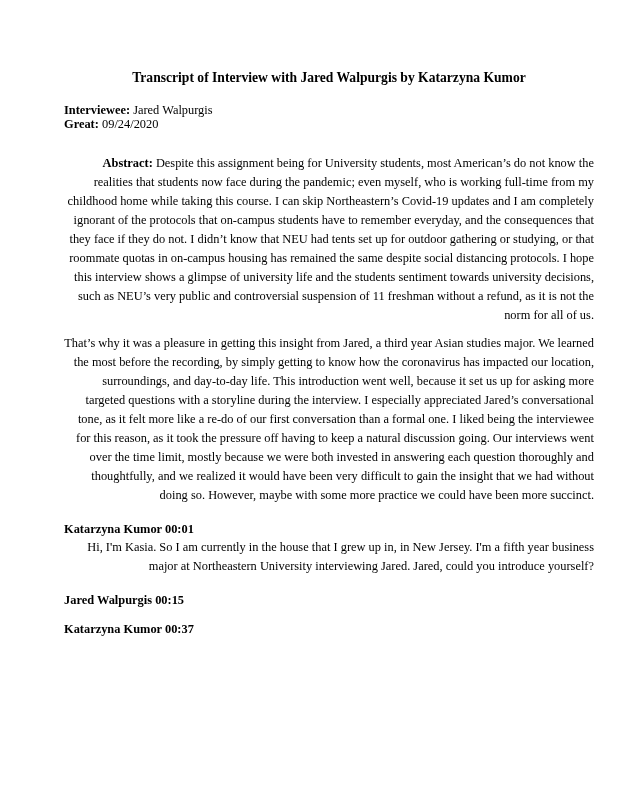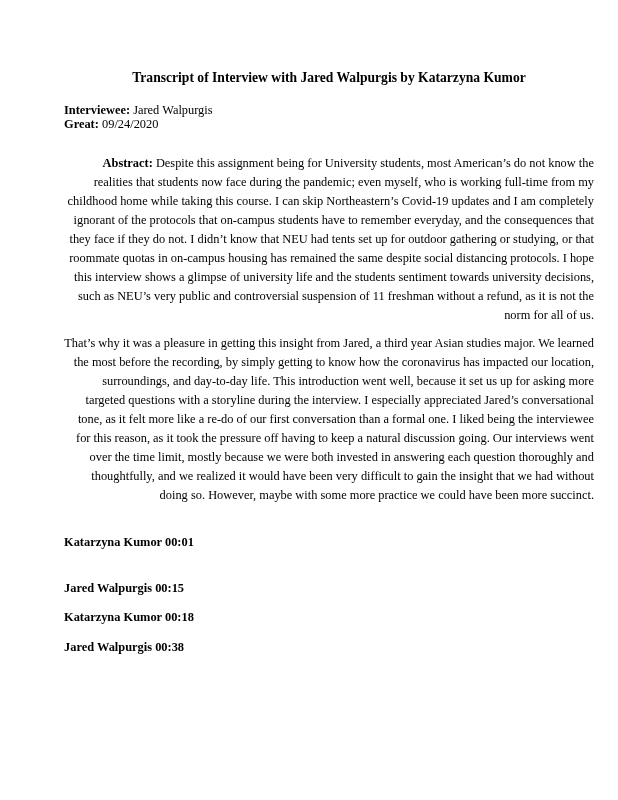--- a/index.html
+++ b/index.html
@@ -48,21 +48,21 @@
     line-height: 19px;
     text-align: right;
   }
   .abstract {
     margin-top: 22px;
   }
   .intro {
     margin-top: 9px;
   }
   .section {
-    margin-top: 29px;
+    margin-top: 16px;
   }
   .section-gap-lg {
     margin-top: 13px;
   }
   .heading {
     font-weight: bold;
     line-height: 16.8px;
   }
   strong {
     font-weight: bold;
@@ -80,29 +80,26 @@
       <p class="meta-row"><strong>Interviewee:</strong> <span>Jared Walpurgis</span></p>
       <p class="meta-row"><strong>Great:</strong> <span>09/24/2020</span></p>
     </div>
 
     <p class="para abstract"><strong>Abstract:</strong> <span>Despite this assignment being for University students, most American’s do not know the realities that students now face during the pandemic; even myself, who is working full-time from my childhood home while taking this course. I can skip Northeastern’s Covid-19 updates and I am completely ignorant of the protocols that on-campus students have to remember everyday, and the consequences that they face if they do not. I didn’t know that NEU had tents set up for outdoor gathering or studying, or that roommate quotas in on-campus housing has remained the same despite social distancing protocols. I hope this interview shows a glimpse of university life and the students sentiment towards university decisions, such as NEU’s very public and controversial suspension of 11 freshman without a refund, as it is not the norm for all of us.</span></p>
 
     <p class="para intro">That’s why it was a pleasure in getting this insight from Jared, a third year Asian studies major. We learned the most before the recording, by simply getting to know how the coronavirus has impacted our location, surroundings, and day-to-day life. This introduction went well, because it set us up for asking more targeted questions with a storyline during the interview. I especially appreciated Jared’s conversational tone, as it felt more like a re-do of our first conversation than a formal one. I liked being the interviewee for this reason, as it took the pressure off having to keep a natural discussion going. Our interviews went over the time limit, mostly because we were both invested in answering each question thoroughly and thoughtfully, and we realized it would have been very difficult to gain the insight that we had without doing so. However, maybe with some more practice we could have been more succinct.</p>
 
     <div class="section">
       <p class="heading"><span>Katarzyna Kumor</span> <span>00:01</span></p>
+      <p class="para">Hi, I'm Kasia. So I am currently in the house that I grew up in, in New Jersey. I'm a fifth year business major at Northeastern University interviewing Jared. Jared, could you introduce yourself?</p>
     </div>
 
     <div class="section">
       <p class="heading"><span>Jared Walpurgis</span> <span>00:15</span></p>
     </div>
 
     <div class="section section-gap-lg">
-      <p class="heading"><span>Katarzyna Kumor</span> <span>00:18</span></p>
+      <p class="heading"><span>Katarzyna Kumor</span> <span>00:37</span></p>
     </div>
 
-    <div class="section section-gap-lg">
-      <p class="heading"><span>Jared Walpurgis</span> <span>00:38</span></p>
-      <p class="para"></p>
-    </div>
 
   </div>
 </div>
 
 </body></html>

